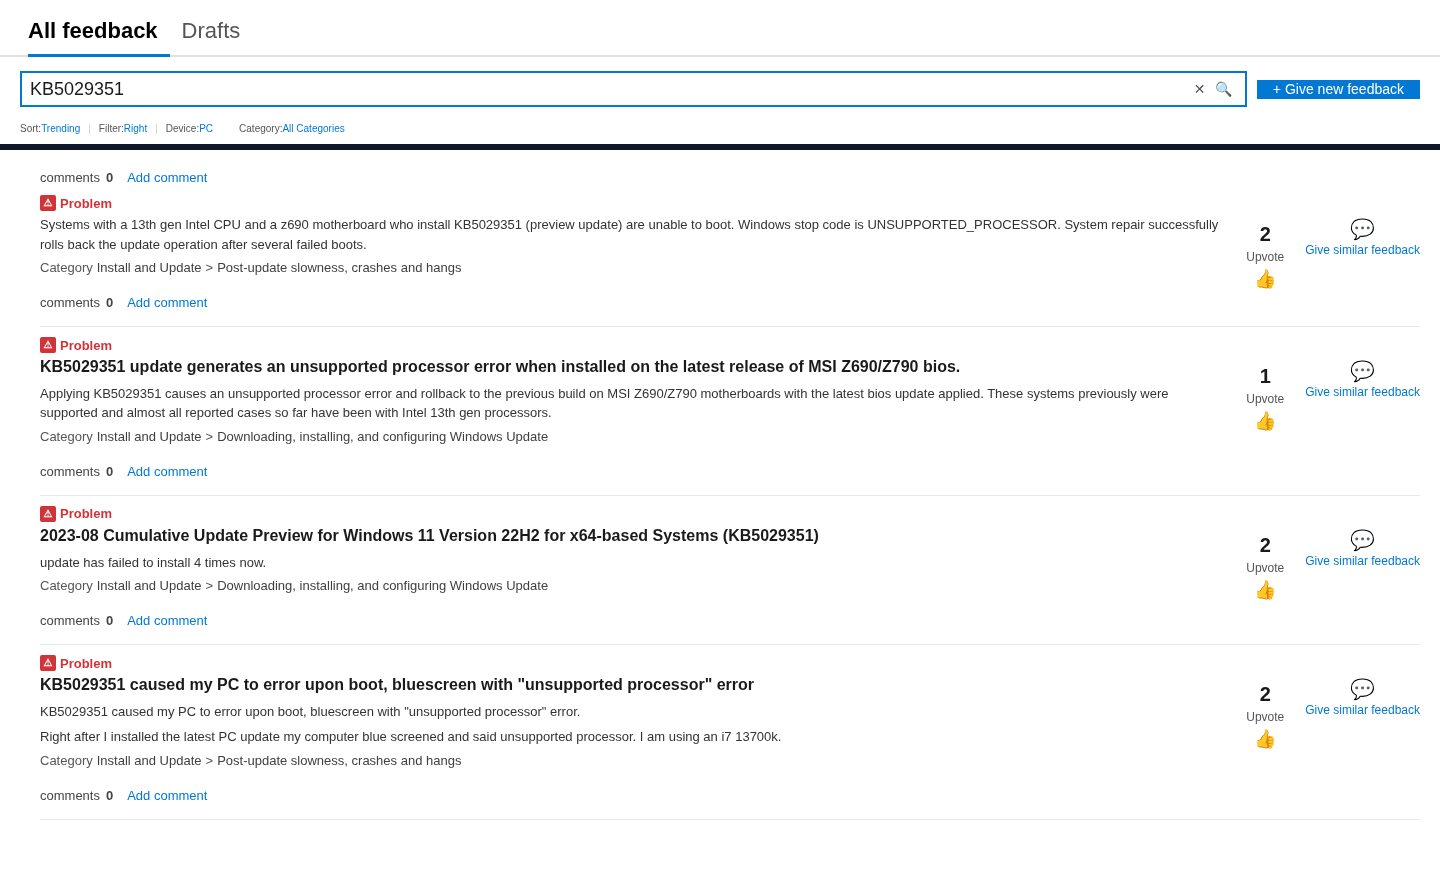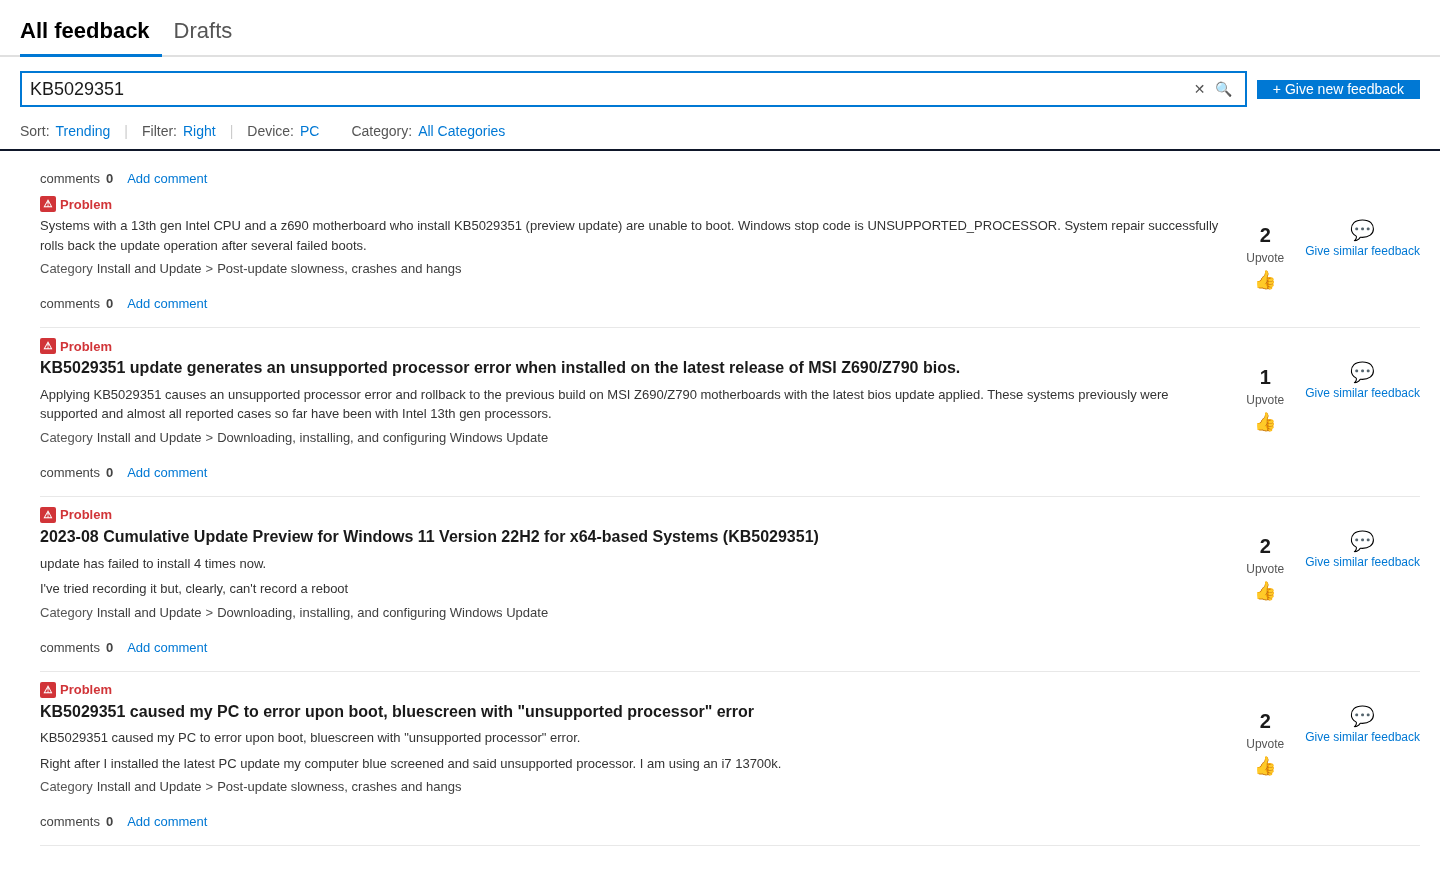--- a/index.html
+++ b/index.html
@@ -29,21 +29,21 @@
       cursor: pointer;
       color: #555;
       border-bottom: 3px solid transparent;
       margin-bottom: -2px;
     }
     .tab.active {
       color: #000;
       font-weight: 700;
       border-bottom: 3px solid #0078d4;
     }
-    .tab:first-child { padding-left: 0; }
+    .tab:first-child { padding-left: 0; margin-left: 8px; }
 
     
     .search-bar-row {
       display: flex;
       align-items: center;
       padding: 14px 20px 10px 20px;
       gap: 10px;
     }
     .search-box {
       flex: 1;
@@ -86,23 +86,22 @@
       display: flex;
       align-items: center;
       gap: 6px;
     }
 
     
     .filter-row {
       display: flex;
       align-items: center;
       padding: 6px 20px 10px 20px;
-      gap: 6px;
-      font-size: 14px;
-      border-bottom: 2px solid #0f172a;
+      font-size: 10px;
+      border-bottom: 6px solid #0f172a;
     }
     .filter-label { color: #555; }
     .filter-value { color: #0078d4; cursor: pointer; font-weight: 500; }
     .filter-sep { color: #ccc; margin: 0 8px; }
 
     
     .content-area {
       padding: 0 20px;
       margin-left: 20px;
     }
@@ -327,21 +326,20 @@
 
     <div style="border-bottom:1px solid #e8e8e8; padding-bottom:8px; padding-top:8px;">
       <div class="feedback-row">
         <div class="feedback-main">
           <div class="problem-badge">
             <span class="problem-icon">⚠</span>
             <span>Problem</span>
           </div>
           <div class="feedback-title">2023-08 Cumulative Update Preview for Windows 11 Version 22H2 for x64-based Systems (KB5029351)</div>
           <div class="feedback-body">update has failed to install 4 times now.</div>
-          <div class="feedback-body">I've tried recording it but, clearly, can't record a reboot</div>
           <div class="feedback-category">
             <span class="cat-label">Category</span>
             <span class="cat-link">Install and Update</span>
             <span class="cat-arrow">&gt;</span>
             <span class="cat-link">Downloading, installing, and configuring Windows Update</span>
           </div>
           <div class="comments-row" style="border-left:none;padding-left:0;">
             <span>comments</span>
             <span class="count">0</span>
             <span class="add-comment-link">Add comment</span>

